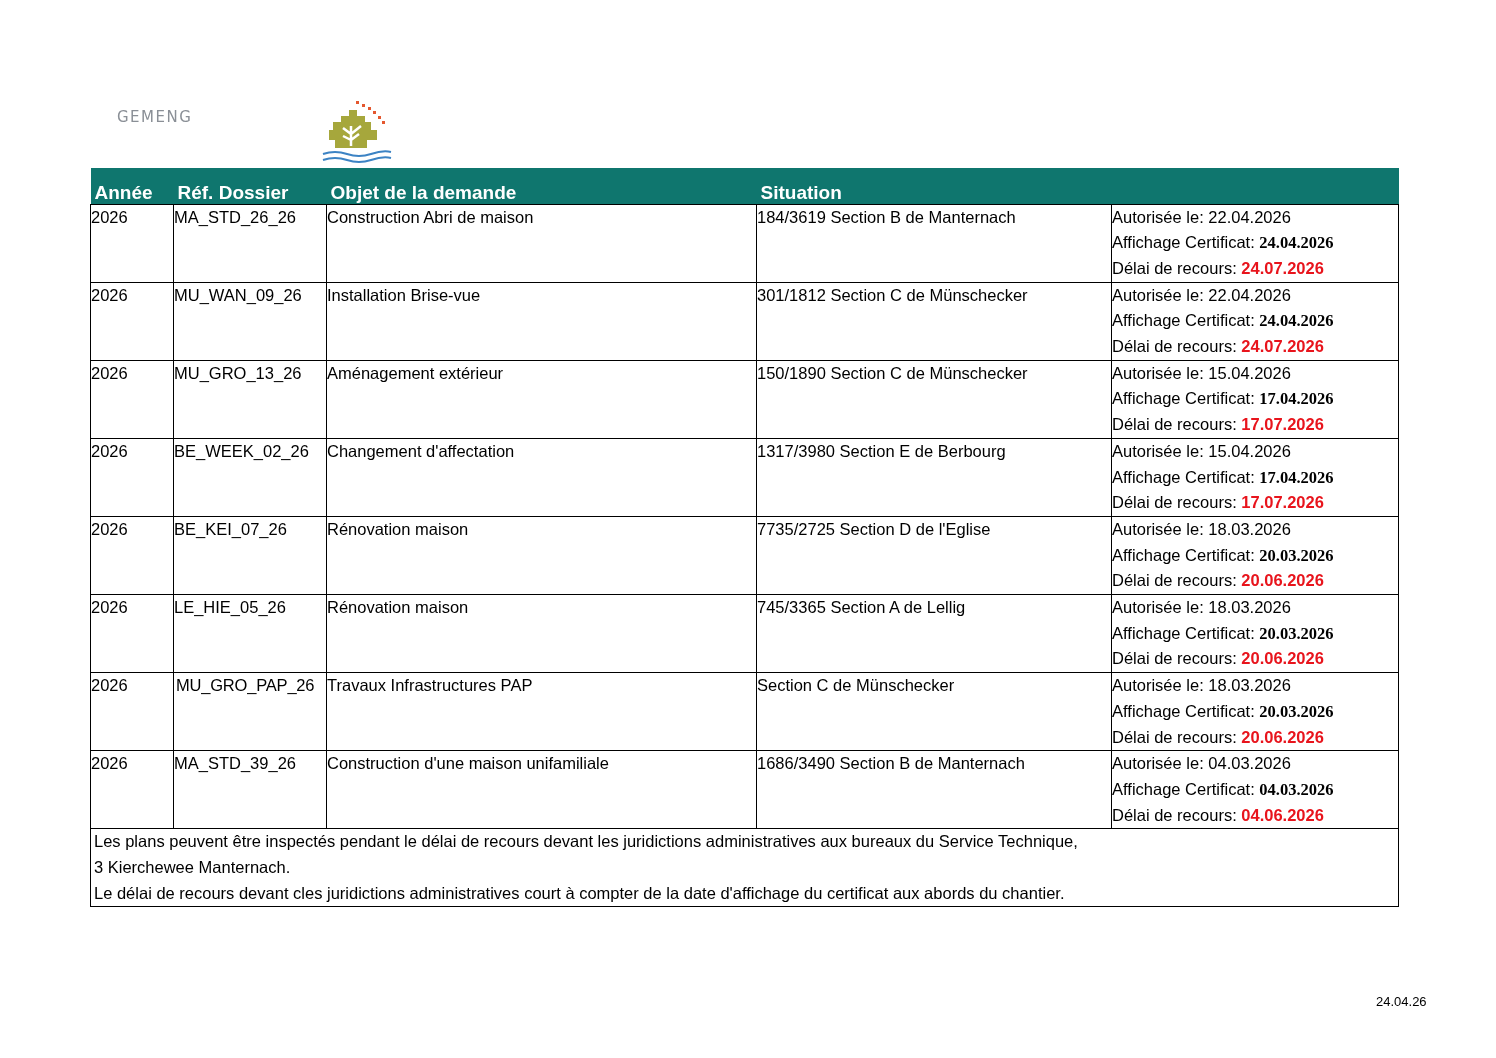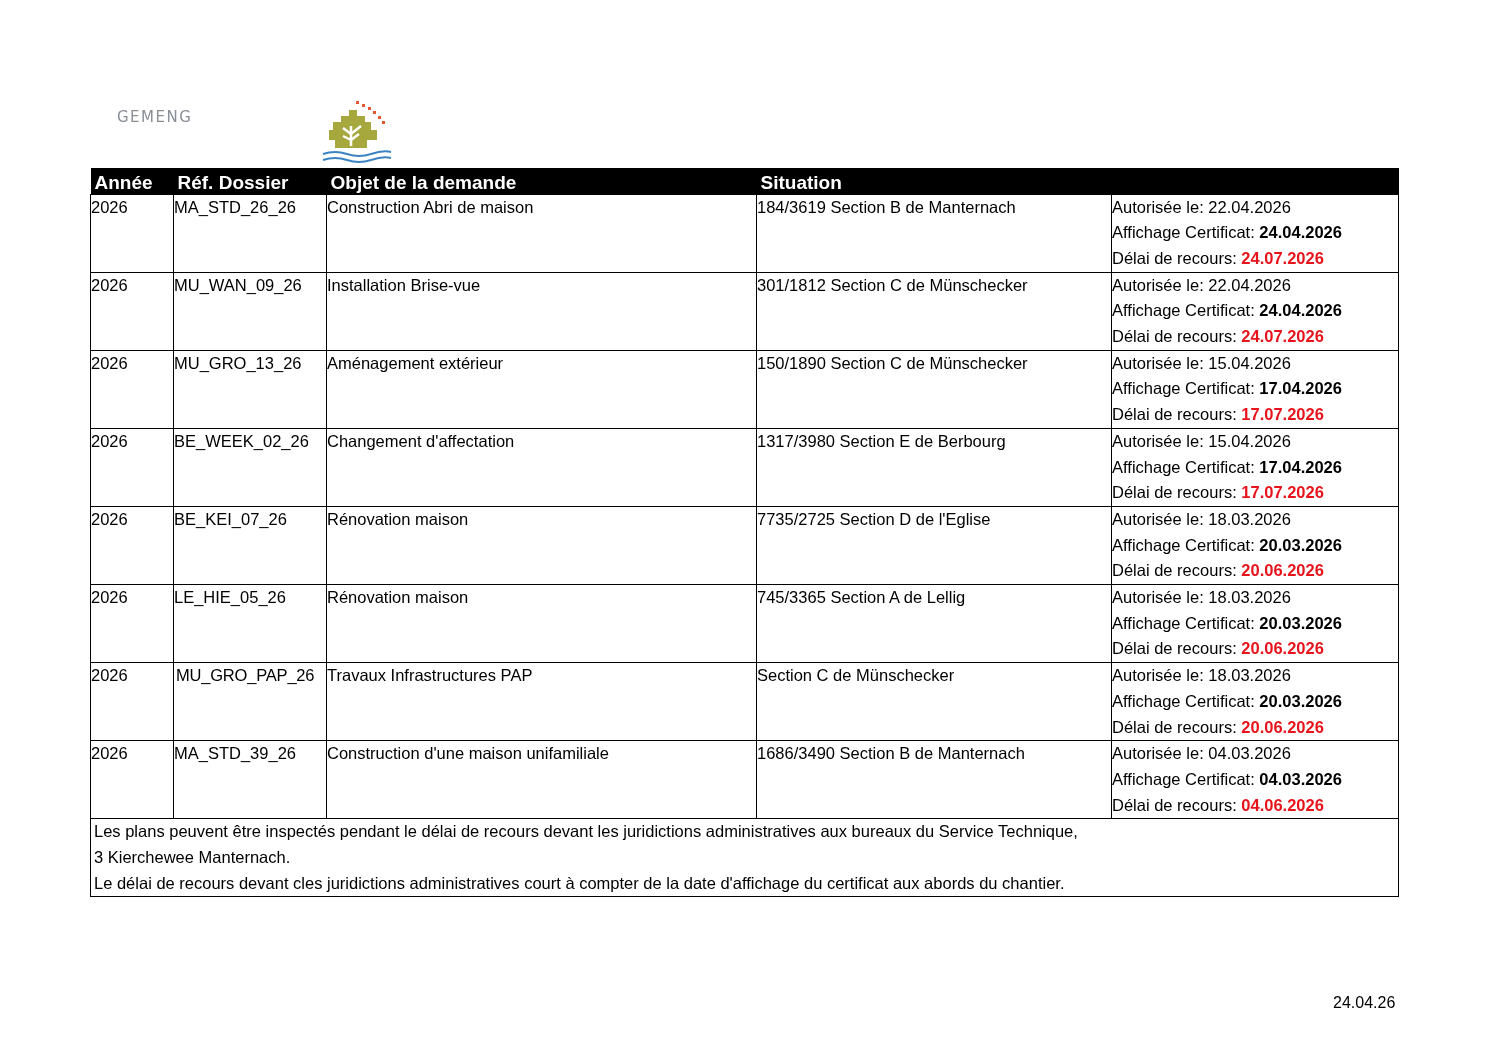--- a/index.html
+++ b/index.html
@@ -5,28 +5,28 @@
     * { margin: 0; padding: 0; box-sizing: border-box; }
     html, body { width: 1496px; height: 1058px; background: #ffffff; }
     body { position: relative; font-family: "Liberation Sans", "DejaVu Sans", sans-serif; color: #000; overflow: hidden; }
 
     .logo { position: absolute; left: 115px; top: 100px; width: 280px; height: 66px; }
     .logo-gemeng { position: absolute; left: 2px; top: 8px; font-size: 15px; letter-spacing: 1.5px; color: #8a8f96; font-family: "DejaVu Sans", sans-serif; }
     .logo-name { position: absolute; left: 0px; top: 19px; font-size: 36px; color: #6d727a; font-family: "DejaVu Sans", sans-serif; letter-spacing: -0.5px; line-height: 40px; }
     .logo-mark { position: absolute; left: 206px; top: 0px; width: 72px; height: 66px; }
 
     .doc-table { position: absolute; left: 90px; top: 168px; width: 1308px; border-collapse: collapse; table-layout: fixed; }
-    .doc-table th { background: #000000; color: #ffffff; font-weight: bold; font-size: 19px; text-align: left; padding: 0 4px; height: 26px; vertical-align: bottom; line-height: 22px; border: none; }
+    .doc-table th { background: #0f766e; color: #ffffff; font-weight: bold; font-size: 19px; text-align: left; padding: 0 4px; height: 36px; vertical-align: bottom; line-height: 22px; border: none; }
     .doc-table td { border: 1.5px solid #000; font-size: 16.5px; vertical-align: top; padding: 0 0; line-height: 25.7px; white-space: nowrap; overflow: hidden; }
     .doc-table tr.data-row td { height: 77.5px; }
     .doc-table td.notes { line-height: 25.7px; padding: 0 3px; }
-    .b { font-weight: bold; }
+    .b { font-weight: bold; font-family: Liberation Serif, serif; }
     .red { color: #e8141c; font-weight: bold; }
 
-    .page-date { position: absolute; left: 1333px; top: 994px; font-size: 16px; }
+    .page-date { position: absolute; left: 1376px; top: 994px; font-size: 13px; }
   </style>
 </head>
 <body>
 
 <div class="logo">
   <span class="logo-gemeng">GEMENG</span>
   <svg class="logo-mark" viewBox="0 0 72 66">
 
     <rect x="35" y="1" width="3" height="3" fill="#e4572e"></rect>
     <rect x="41" y="4" width="3" height="3" fill="#e4572e"></rect>

